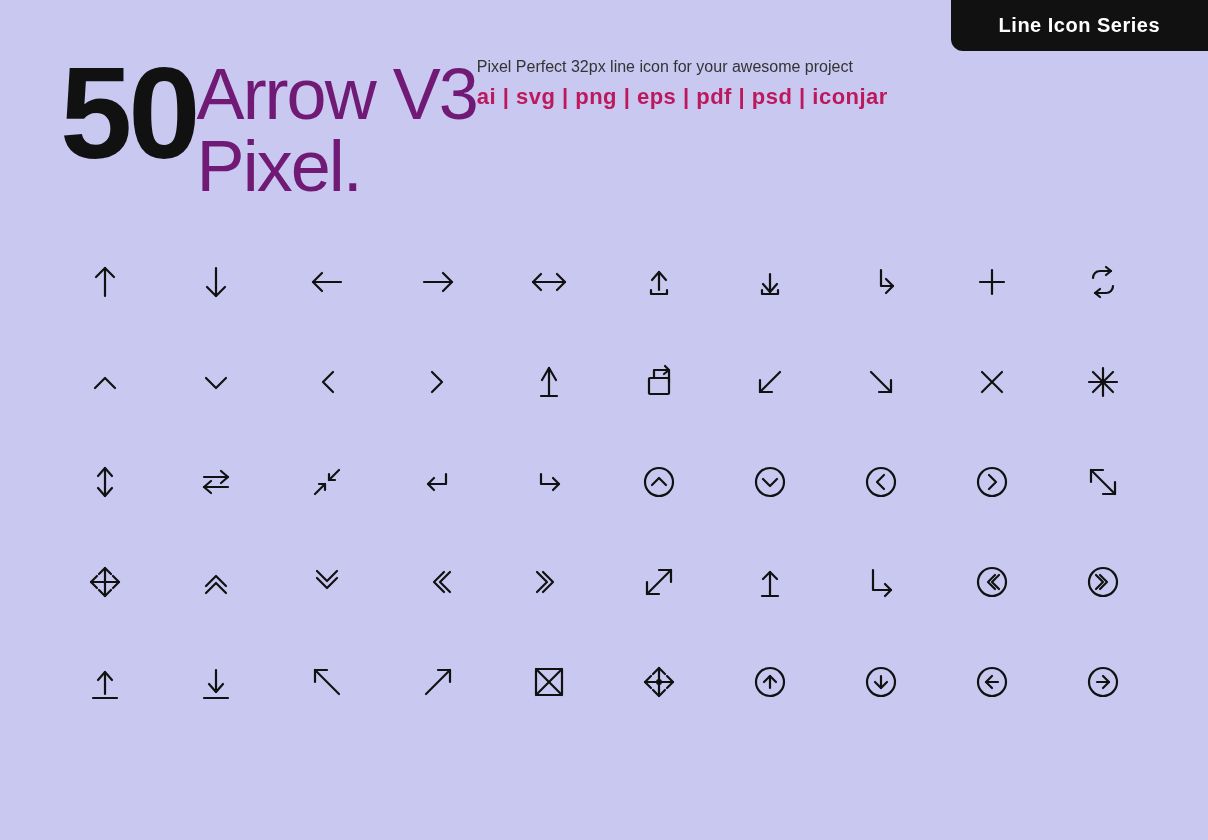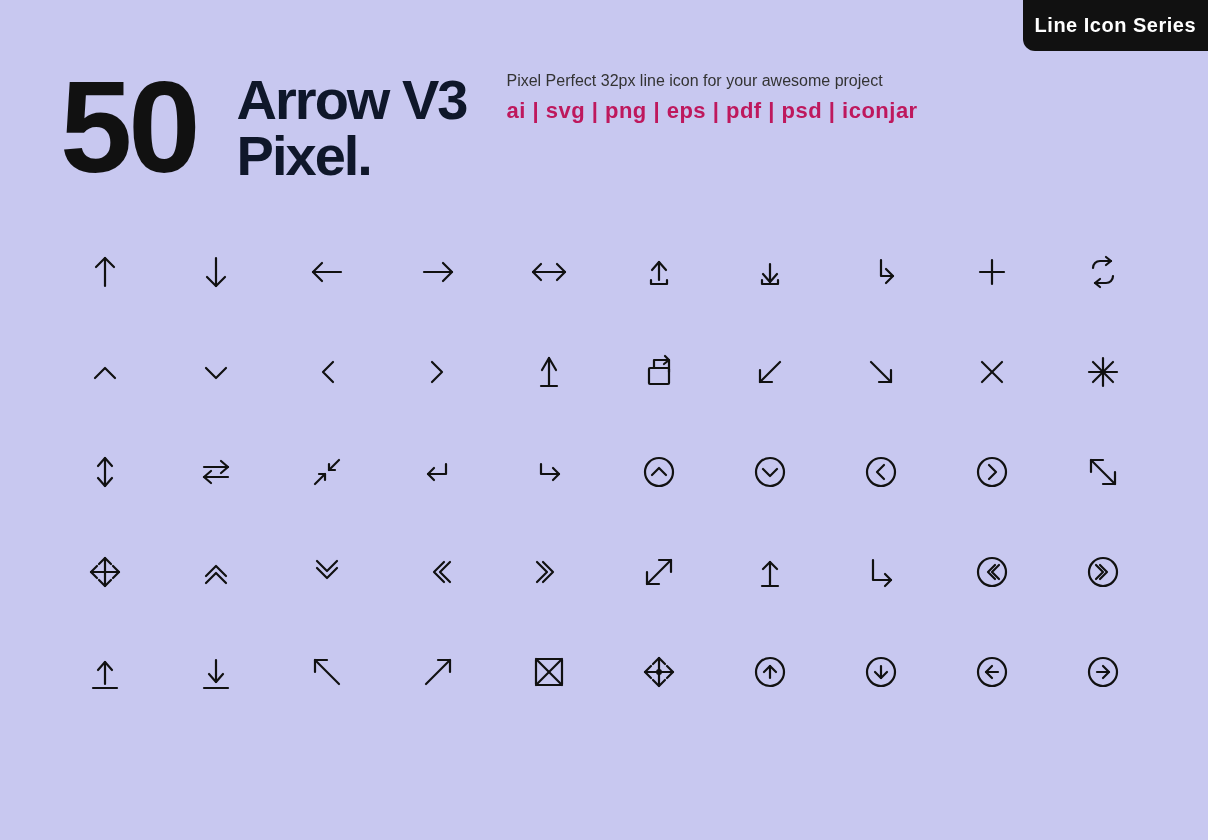--- a/index.html
+++ b/index.html
@@ -12,53 +12,52 @@
       overflow: hidden;
       position: relative;
     }
 
     .top-badge {
       position: absolute;
       top: 0;
       right: 0;
       background: #111;
       color: #fff;
-      padding: 14px 12px;
+      padding: 14px 48px;
       border-bottom-left-radius: 12px;
       font-size: 20px;
       font-weight: 700;
       letter-spacing: 0.5px;
     }
 
     .header {
-      padding: 62px 60px 0 60px;
+      padding: 48px 60px 0 60px;
       display: flex;
       align-items: flex-start;
-      gap: 40px;
     }
 
     .big-number {
       font-size: 130px;
       font-weight: 900;
       color: #111;
       line-height: 1;
       letter-spacing: -4px;
     }
 
     .title-block {
       display: flex;
       flex-direction: column;
       justify-content: center;
       padding-top: 10px;
     }
 
     .title-main {
-      font-size: 56px;
-      font-weight: 700;
-      color: #0f172a;
+      font-size: 72px;
+      font-weight: 400;
+      color: #701a75;
       line-height: 1.0;
       letter-spacing: -2px;
     }
 
     .subtitle-block {
       padding-top: 10px;
       display: flex;
       flex-direction: column;
       justify-content: flex-end;
     }

